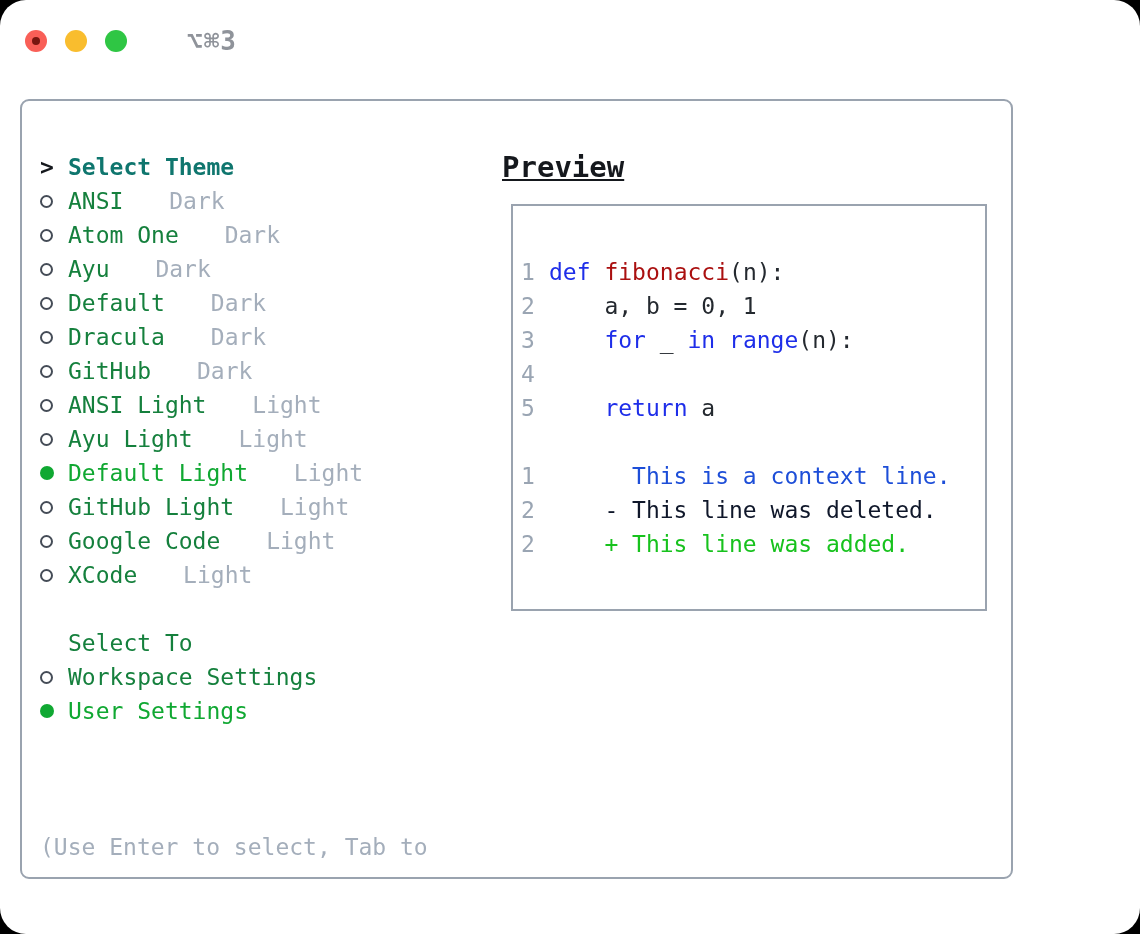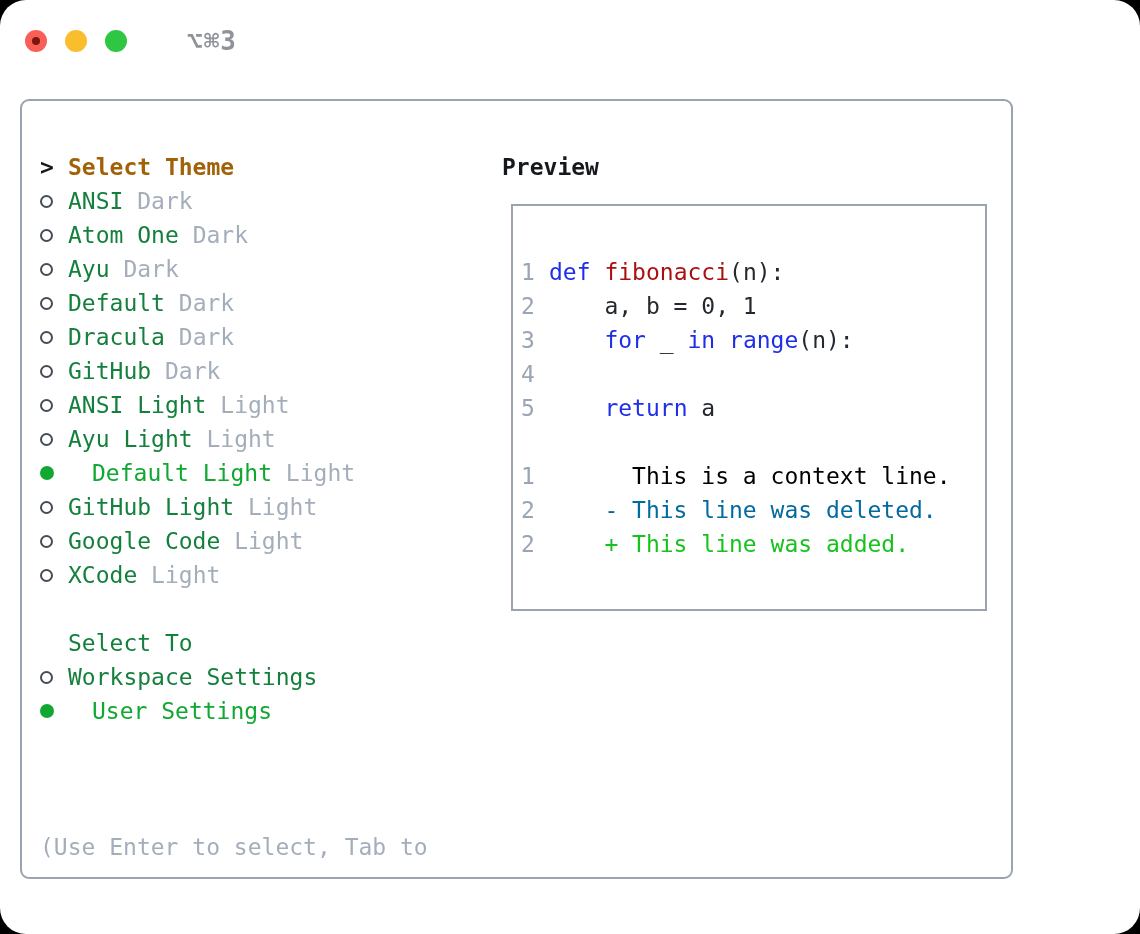--- a/index.html
+++ b/index.html
@@ -15,40 +15,40 @@
   .dot.green{background:#2fc644;}
   .dot-inner{position:absolute;left:7px;top:7px;width:8px;height:8px;border-radius:50%;background:#78160f;}
   .shortcut{margin-left:42px;font-size:26px;font-weight:600;color:#8f939a;letter-spacing:1px;}
   
   .panel{position:absolute;left:20px;top:99px;width:993px;height:780px;box-sizing:border-box;
          border:2px solid #9aa3af;border-radius:9px;background:#fff;}
   .left-col{position:absolute;left:18px;top:49px;}
   .row{display:flex;align-items:center;height:34px;font-size:23px;color:#24292f;white-space:pre;}
   .row.blank{height:34px;}
   .cell{flex:0 0 28px;width:28px;display:flex;align-items:center;}
-  .hdr{font-weight:bold;color:#a16207;}
+  .hdr{font-weight:bold;color:#0f766e;}
   .prefix{font-weight:bold;color:#15181d;}
   .bullet{width:13px;height:13px;border-radius:50%;box-sizing:border-box;border:2px solid #454c57;}
   .bullet.on{width:14px;height:14px;border:none;background:#10a832;}
   .nm{color:#15803d;}
-  .nm.on{color:#10a832;margin-left:24px;}
-  .vr{color:#a4aebb;white-space:pre;}
+  .nm.on{color:#10a832;}
+  .vr{color:#a4aebb;white-space:pre;margin-left:32px;}
   .hint{font-size:23px;line-height:34px;color:#a4aebb;white-space:pre;}
   
   .preview-title{position:absolute;left:480px;top:49px;height:34px;line-height:34px;
-                 font-size:23px;font-weight:bold;color:#15181d;}
+                 font-size:29px;font-weight:bold;color:#15181d;text-decoration:underline;}
   .preview-box{position:absolute;left:489px;top:103px;width:476px;height:407px;box-sizing:border-box;
                border:2px solid #9aa3af;background:#fff;padding:49px 0 0 8px;overflow:hidden;}
   .cline{display:flex;height:34px;align-items:center;font-size:23px;white-space:pre;}
   .ln{flex:0 0 28px;width:28px;color:#9aa5b3;}
   .tok-plain{color:#24292f;}
   .tok-keyword{color:#1e2ee9;}
   .tok-function{color:#aa1010;}
-  .tok-context{color:#000000;text-align:right;}
-  .tok-deleted{color:#0369a1;}
+  .tok-context{color:#1d4ed8;text-align:right;}
+  .tok-deleted{color:#0f172a;}
   .tok-added{color:#17c21d;}
 </style>
 </head>
 <body>
 
 <div class="screen">
 
   <div class="titlebar">
     <span class="dot red">
       <span class="dot-inner"></span>

